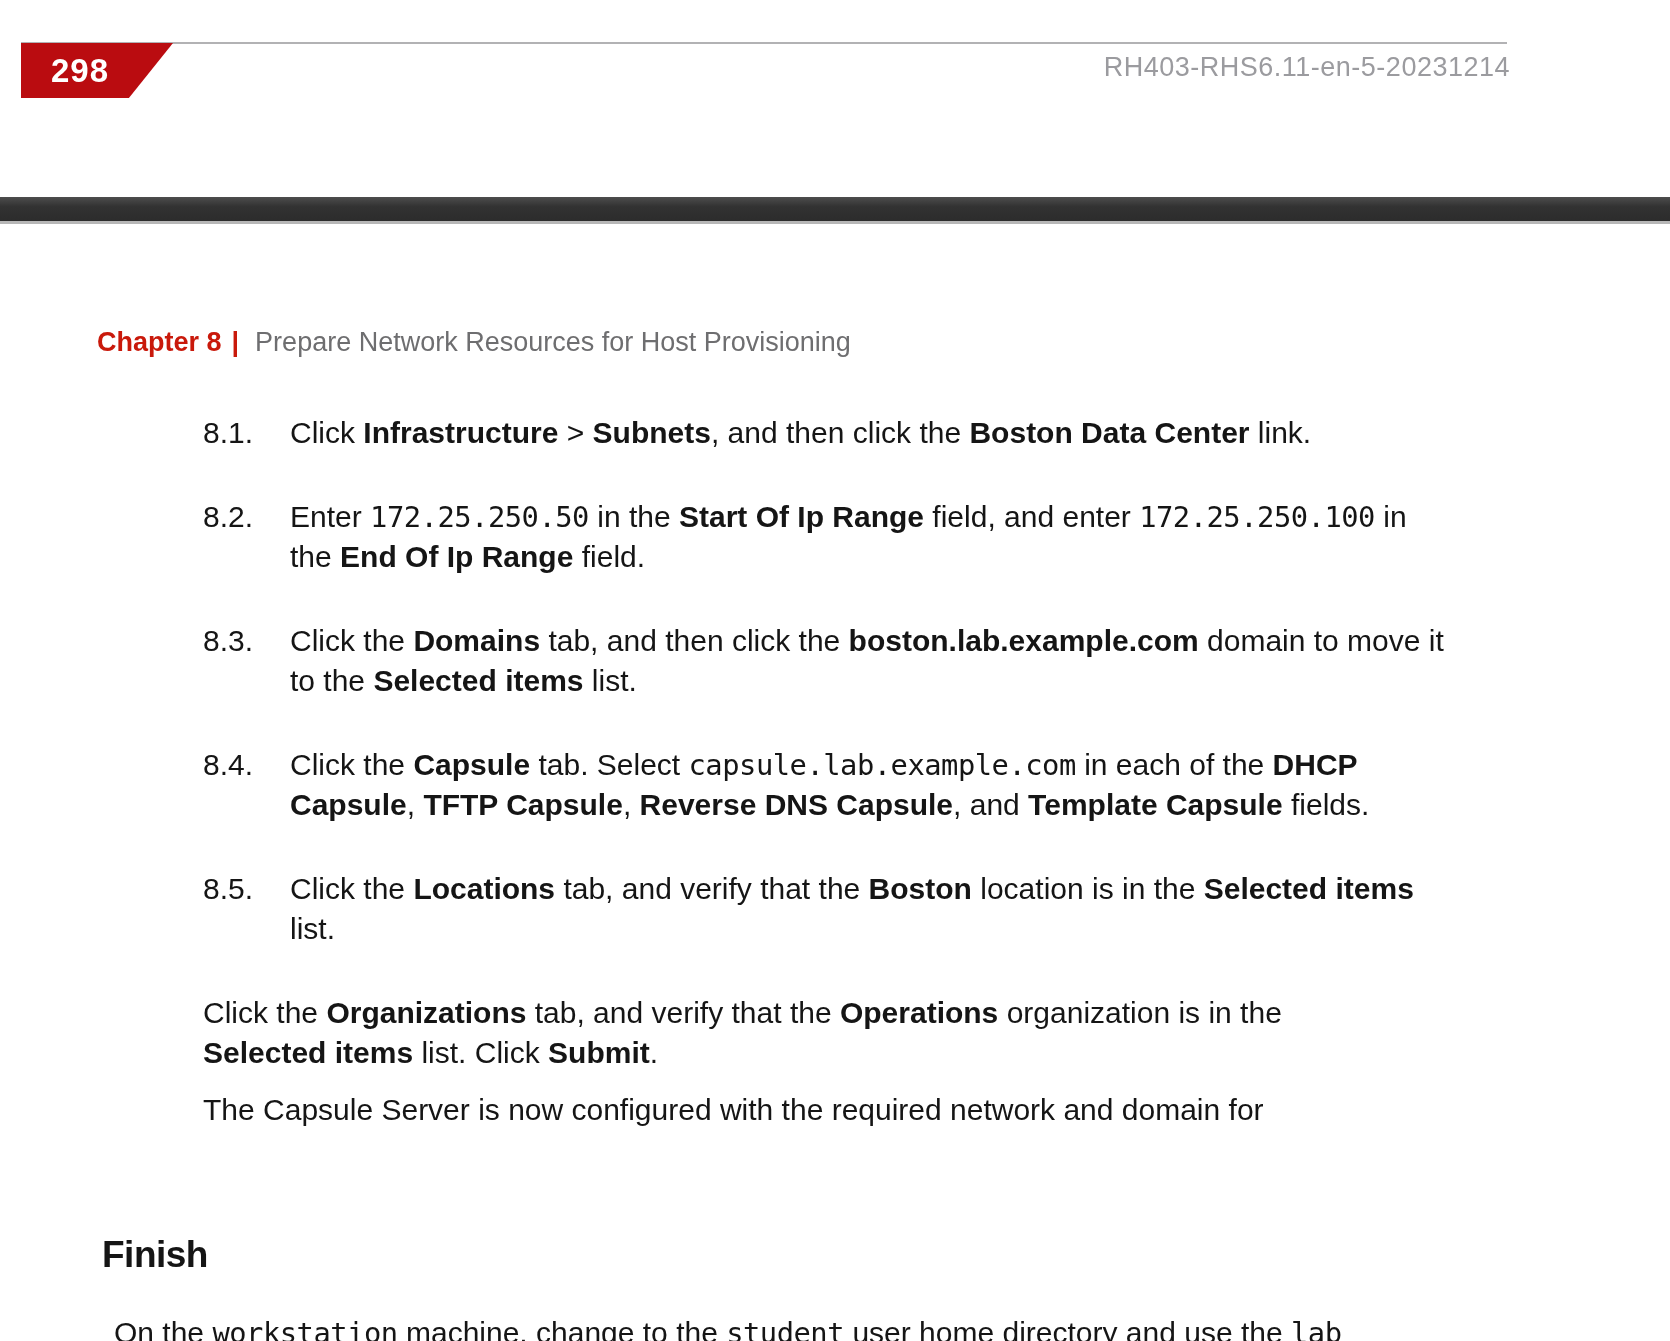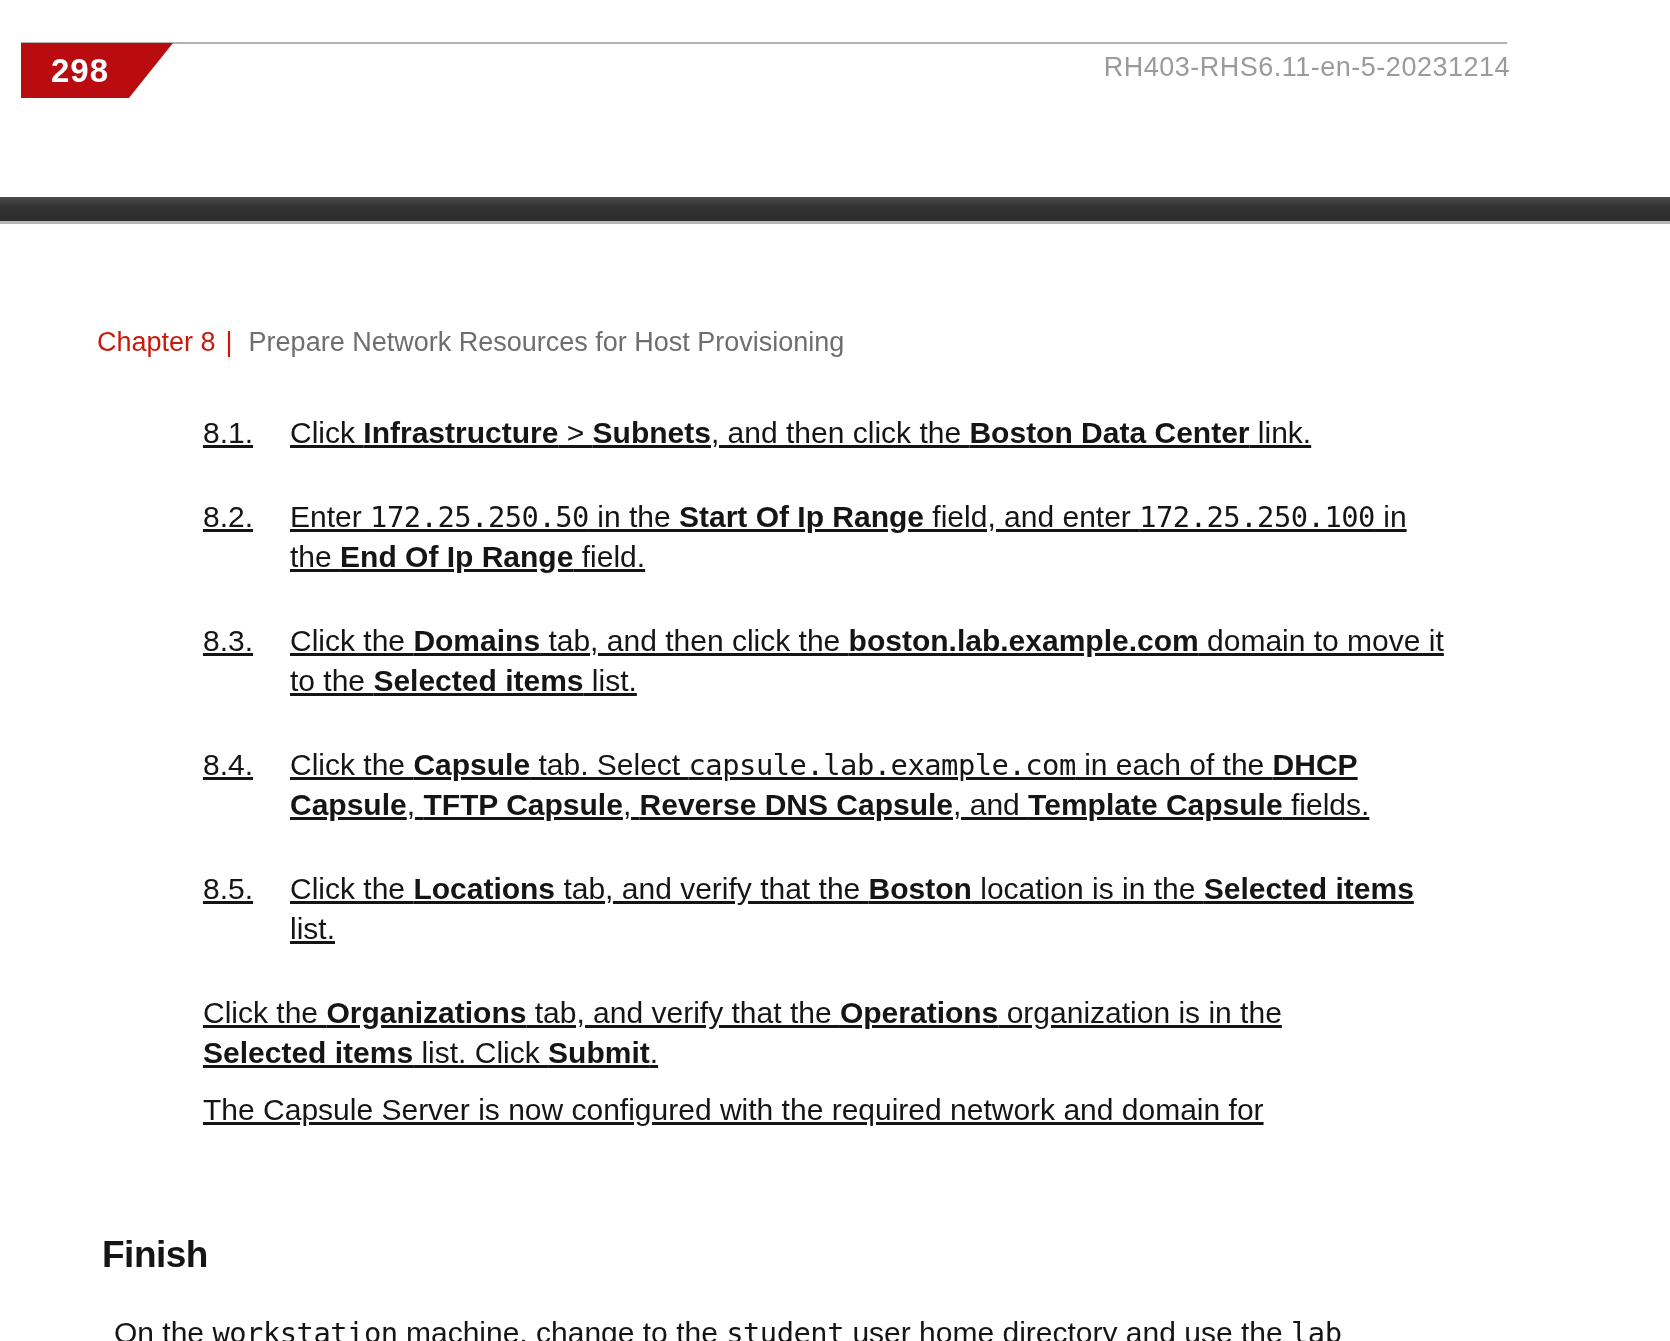--- a/index.html
+++ b/index.html
@@ -34,30 +34,30 @@
     position:absolute;left:0;top:197px;width:100%;height:24px;
     background:linear-gradient(180deg,#4d4d4d 0%,#323232 40%,#2c2c2c 100%);
     border-bottom:3px solid #b7b7b7;
     box-sizing:content-box;
   }
   
   .chapter-line{
     position:absolute;left:97px;top:325px;
     font-size:27px;line-height:34px;white-space:nowrap;
   }
-  .chapter-label,.chapter-sep{color:var(--chapter-red,#c9190b);font-weight:400;}
+  .chapter-label,.chapter-sep{color:var(--chapter-red,#c9190b);font-weight:700;}
   .chapter-sep{margin:0 16px 0 10px;}
   .chapter-title{color:var(--title-gray,#6e6e70);}
   
   .steps{
     position:absolute;left:203px;top:413px;width:1395px;
     list-style:none;margin:0;padding:0;
     font-size:30px;line-height:40px;
   }
-  .step{display:flex;margin:0 0 44px 0;text-decoration:underline;}
+  .step{display:flex;margin:0 0 44px 0;}
   .step-num{flex:0 0 87px;width:87px;}
   .step-body{flex:1 1 auto;max-width:1308px;}
   .step-body p{margin:0;}
   .step-note{margin-top:17px !important;}
   b{font-weight:700;}
   code{
     font-family:"DejaVu Sans Mono",monospace;
     font-size:0.96em;letter-spacing:-0.5px;
   }
   

